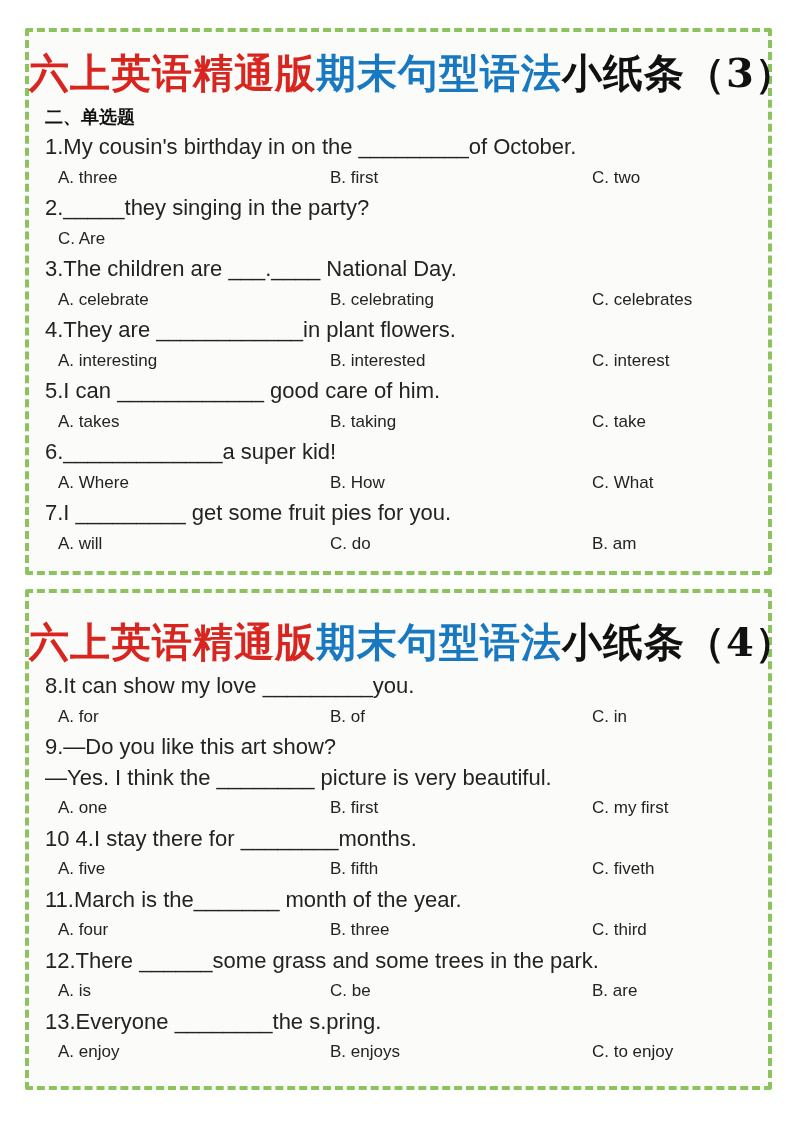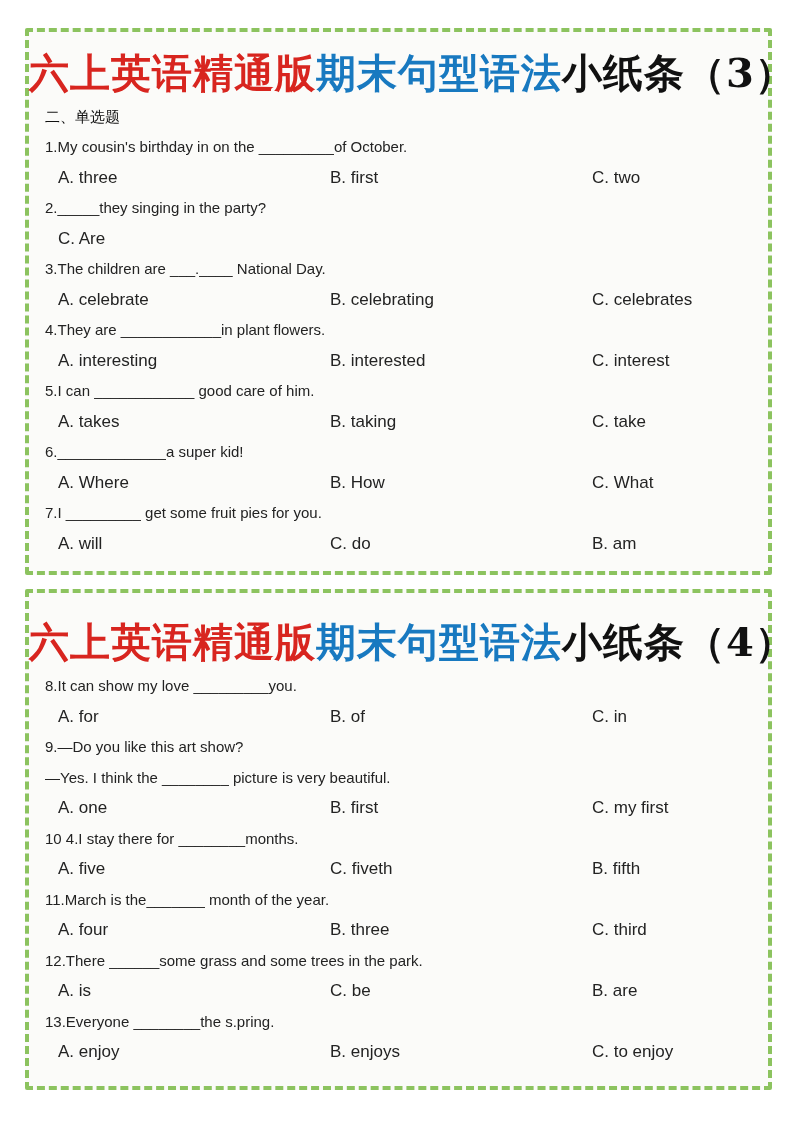--- a/index.html
+++ b/index.html
@@ -26,31 +26,31 @@
     font-weight:900;
     letter-spacing:1px;
     font-family:"DejaVu Serif","Liberation Serif",serif;
     white-space:nowrap;
   }
   .box.second .title{margin-top:24px;}
   .t-red{color:#d8251f;}
   .t-blue{color:#1879c0;}
   .t-black{color:#111;}
   .sec-header{
-    font-size:15px;
-    font-weight:400;
+    font-size:18px;
+    font-weight:700;
     color:#111;
     line-height:30px;
     padding-left:16px;
     margin-top:2px;
   }
   .questions{padding-bottom:12px;}
   .box.second .questions{padding-bottom:18px;}
   .q-line{
-    font-size:15px;
+    font-size:22px;
     line-height:30.5px;
     padding-left:16px;
     color:#232323;
     white-space:nowrap;
   }
   .opt-row{
     display:grid;
     grid-template-columns:272px 262px 1fr;
     padding-left:29px;
     font-size:17px;
@@ -127,22 +127,22 @@
         <div class="q-line">9.—Do you like this art show?</div>
         <div class="q-line">—Yes. I think the ________ picture is very beautiful.</div>
         <div class="opt-row">
           <span class="opt">A. one</span>
           <span class="opt">B. first</span>
           <span class="opt">C. my first</span>
         </div>
         <div class="q-line">10 4.I stay there for ________months.</div>
         <div class="opt-row">
           <span class="opt">A. five</span>
+          <span class="opt">B. fifth</span>
           <span class="opt">C. fiveth</span>
-          <span class="opt">B. fifth</span>
         </div>
         <div class="q-line">11.March is the_______ month of the year.</div>
         <div class="opt-row">
           <span class="opt">A. four</span>
           <span class="opt">B. three</span>
           <span class="opt">C. third</span>
         </div>
         <div class="q-line">12.There ______some grass and some trees in the park.</div>
         <div class="opt-row">
           <span class="opt">A. is</span>

